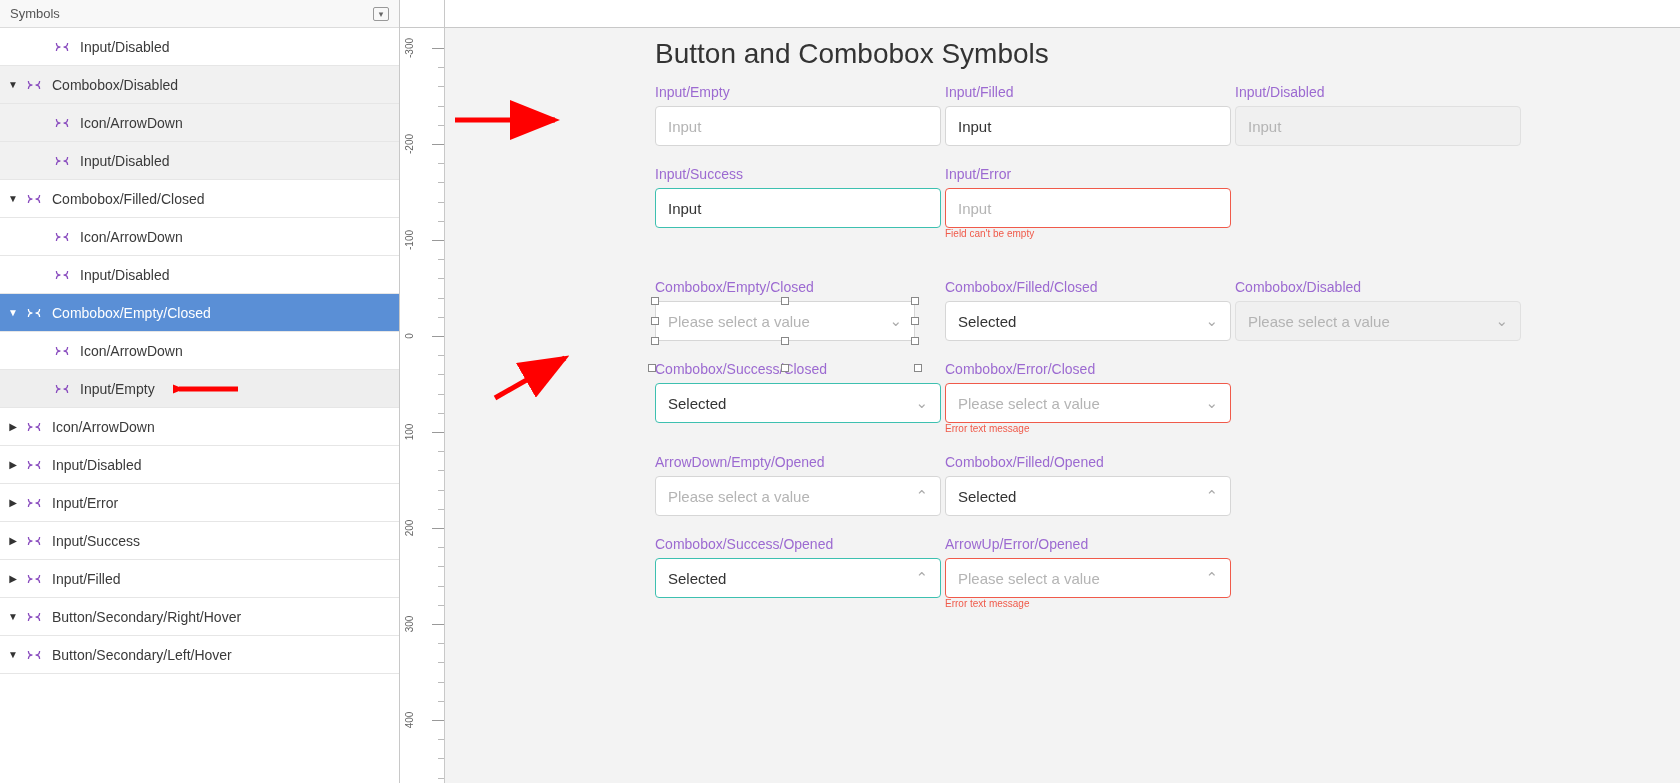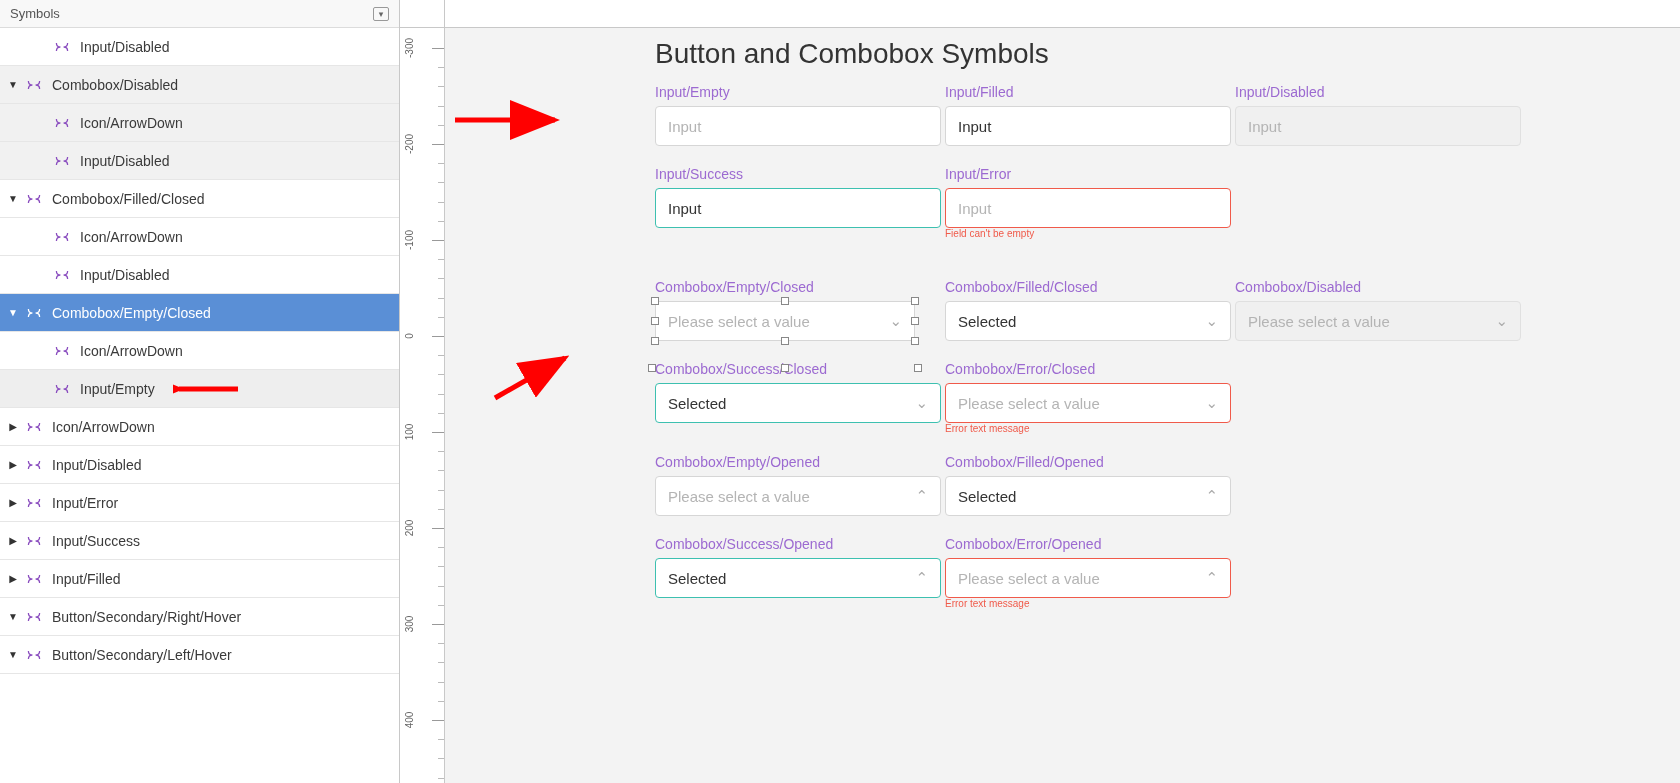--- a/index.html
+++ b/index.html
@@ -422,21 +422,21 @@
         <div class="sym-label">Combobox/Error/Closed</div>
         <div class="field error">
             <span class="placeholder">Please select a value</span>
             <span class="arrow-slot">⌄</span>
           </div>
         <div class="help-err">Error text message</div>
       </div>
       <div></div>
 
       <div class="sym-wrap">
-        <div class="sym-label">Combobox/Empty/Opened</div>
+        <div class="sym-label">ArrowDown/Empty/Opened</div>
         <div class="field">
             <span class="placeholder">Please select a value</span>
             <span class="arrow-slot">⌃</span>
           </div>
       </div>
       <div class="sym-wrap">
         <div class="sym-label">Combobox/Filled/Opened</div>
         <div class="field">
             <span class="value">Selected</span>
             <span class="arrow-slot">⌃</span>
@@ -445,21 +445,21 @@
       <div></div>
 
       <div class="sym-wrap">
         <div class="sym-label">Combobox/Success/Opened</div>
         <div class="field success">
             <span class="value">Selected</span>
             <span class="arrow-slot">⌃</span>
           </div>
       </div>
       <div class="sym-wrap">
-        <div class="sym-label">Combobox/Error/Opened</div>
+        <div class="sym-label">ArrowUp/Error/Opened</div>
         <div class="field error">
             <span class="placeholder">Please select a value</span>
             <span class="arrow-slot">⌃</span>
           </div>
         <div class="help-err">Error text message</div>
       </div>
       <div></div>
     </div>
 
   </div>

